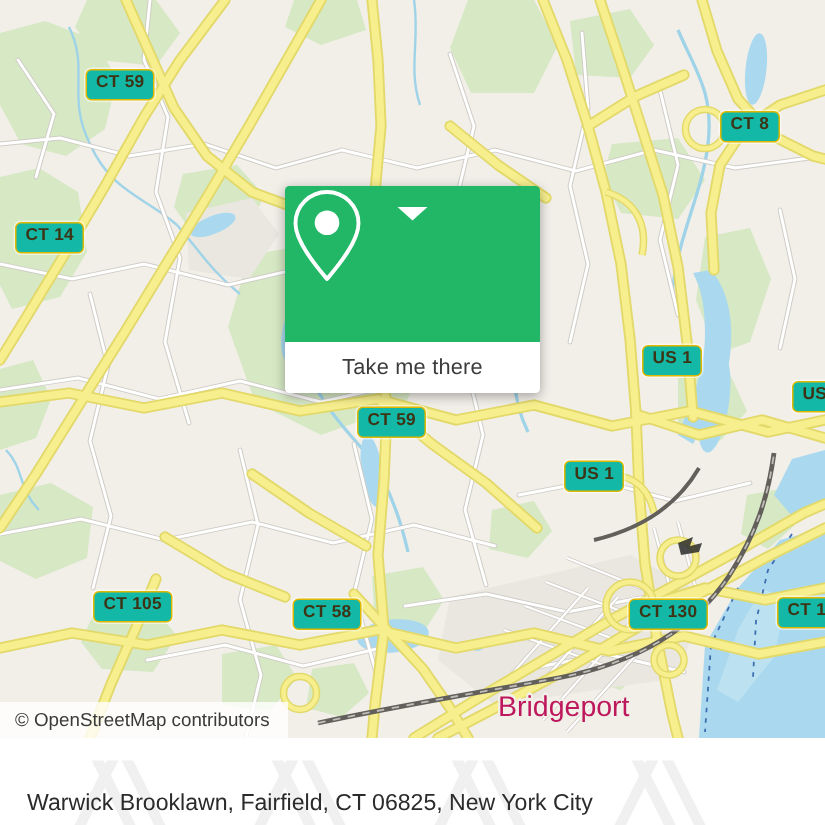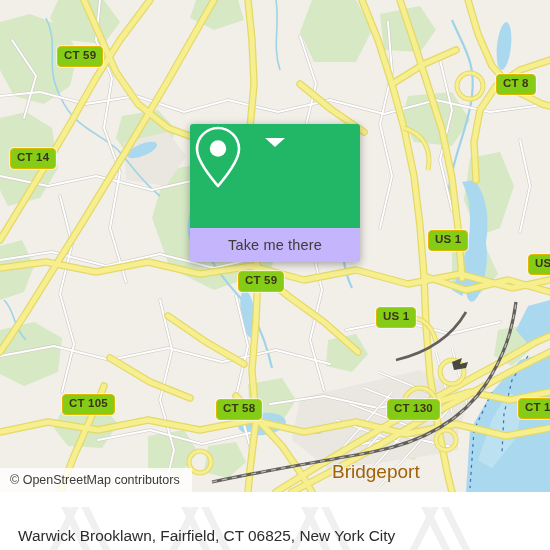--- a/index.html
+++ b/index.html
@@ -11,59 +11,59 @@
   }
   #app{position:relative;width:550px;height:550px;overflow:hidden;}
 
   
   #map{position:absolute;left:0;top:0;width:550px;height:492px;overflow:hidden;background:#F2EFE9;}
   #map svg{position:absolute;left:0;top:0;display:block;}
 
   
   .shield{
     position:absolute;
-    background:#84cc16;
+    background:#14b8a6;
     border:1.6px solid #E0B800;
     border-radius:4px;
     color:#3d3416;
     font-weight:bold;
     font-size:11.5px;
     letter-spacing:.2px;
     line-height:1;
     padding:3px 6px 4px 6px;
     white-space:nowrap;
     box-shadow:0 0 0 1px rgba(255,255,255,.55);
     font-family:"Liberation Sans","DejaVu Sans",sans-serif;
   }
 
   
   .place-label{
     position:absolute;
-    color:#a16207;
+    color:#be185d;
     font-size:19px;
     font-weight:normal;
     white-space:nowrap;
     text-shadow:
       -1.5px 0 #F2EFE9, 1.5px 0 #F2EFE9, 0 -1.5px #F2EFE9, 0 1.5px #F2EFE9,
       -1px -1px #F2EFE9, 1px -1px #F2EFE9, -1px 1px #F2EFE9, 1px 1px #F2EFE9;
     font-family:"Liberation Sans","DejaVu Sans",sans-serif;
   }
 
   
   #popup{
     position:absolute;left:190px;top:124px;width:170px;
     filter:drop-shadow(0 2px 4px rgba(0,0,0,.33));
   }
   #popup-head{
     background:#21B767;height:104px;
     border-radius:3px 3px 0 0;
     display:flex;align-items:center;justify-content:center;
   }
   #popup-foot{
-    background:#c4b5fd;height:34px;
+    background:#ffffff;height:34px;
     display:flex;align-items:center;justify-content:center;
     border-radius:0 0 3px 3px;
   }
   #popup-foot span{
     color:#3c3c3c;font-size:14.5px;letter-spacing:.15px;
   }
   #popup-tail{
     position:absolute;left:50%;top:138px;margin-left:-10px;
     width:0;height:0;
     border-left:10px solid transparent;
@@ -333,28 +333,28 @@
         </g>
 
         <path d="M452,362 l10,-4 l-2,6 l8,-2 l-2,6 l-12,2 z" fill="#2b2b2b" opacity=".85"></path>
       </g>
     </svg>
 
     <div class="place-label" style="left:332px;top:461px;">Bridgeport</div>
 
     <div class="shield" style="left:57px;top:46px;">CT 59</div>
     <div class="shield" style="left:10px;top:148px;">CT 14</div>
-    <div class="shield" style="left:496px;top:74px;">CT 8</div>
+    <div class="shield" style="left:480px;top:74px;">CT 8</div>
     <div class="shield" style="left:428px;top:230px;">US 1</div>
     <div class="shield" style="left:528px;top:254px;">US</div>
     <div class="shield" style="left:238px;top:271px;">CT 59</div>
     <div class="shield" style="left:376px;top:307px;">US 1</div>
     <div class="shield" style="left:62px;top:394px;">CT 105</div>
-    <div class="shield" style="left:216px;top:399px;">CT 58</div>
-    <div class="shield" style="left:387px;top:399px;">CT 130</div>
+    <div class="shield" style="left:195px;top:399px;">CT 58</div>
+    <div class="shield" style="left:419px;top:399px;">CT 130</div>
     <div class="shield" style="left:518px;top:398px;">CT 1</div>
 
     <div id="popup">
       <div id="popup-head">
         <svg width="56" height="66" viewBox="0 0 56 66">
           <path d="M28,4 C39.6,4 49,13.4 49,25 C49,38 33,56 28,62 C23,56 7,38 7,25 C7,13.4 16.4,4 28,4 Z" fill="none" stroke="#ffffff" stroke-width="2.6" stroke-linejoin="round"></path>
           <circle cx="28" cy="24.5" r="8.2" fill="#ffffff"></circle>
         </svg>
       </div>
       <div id="popup-foot">

